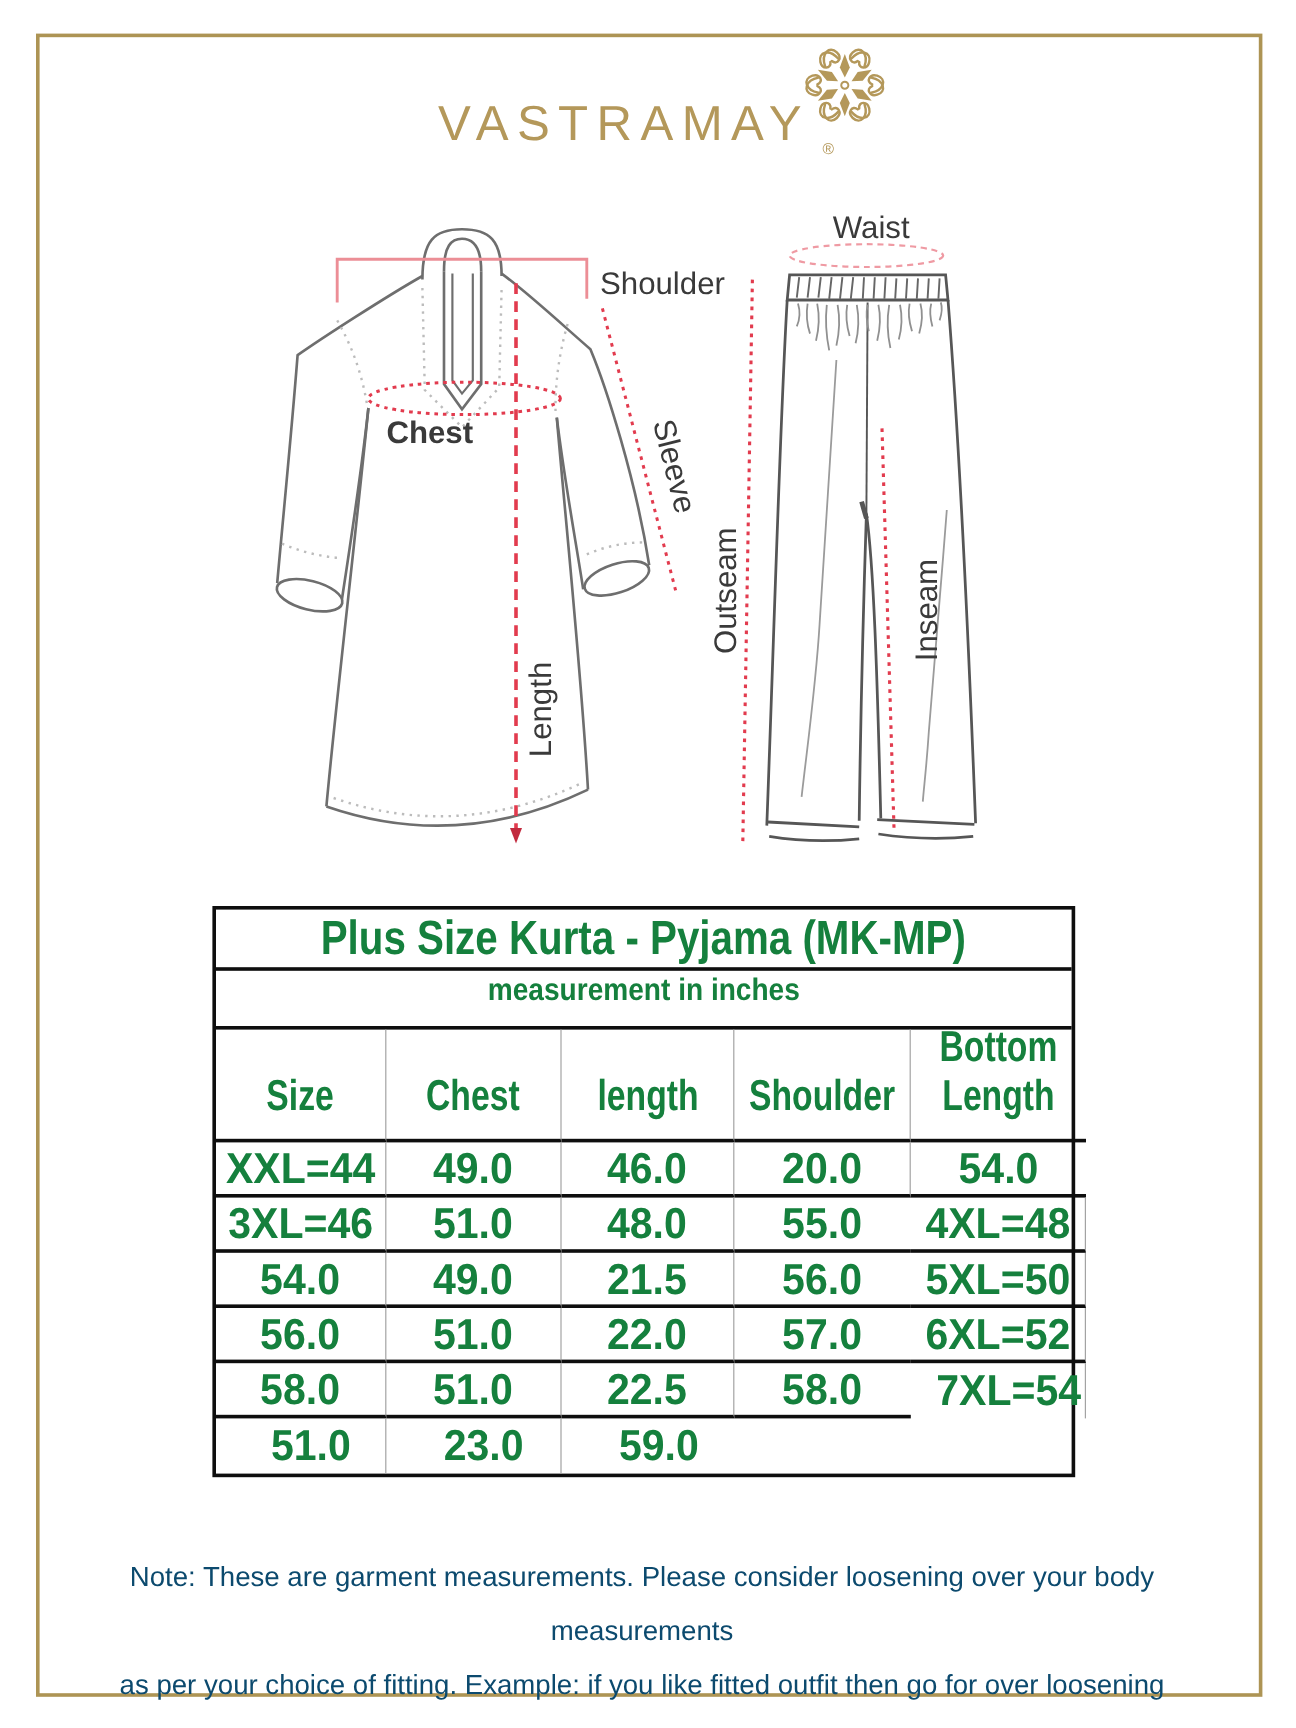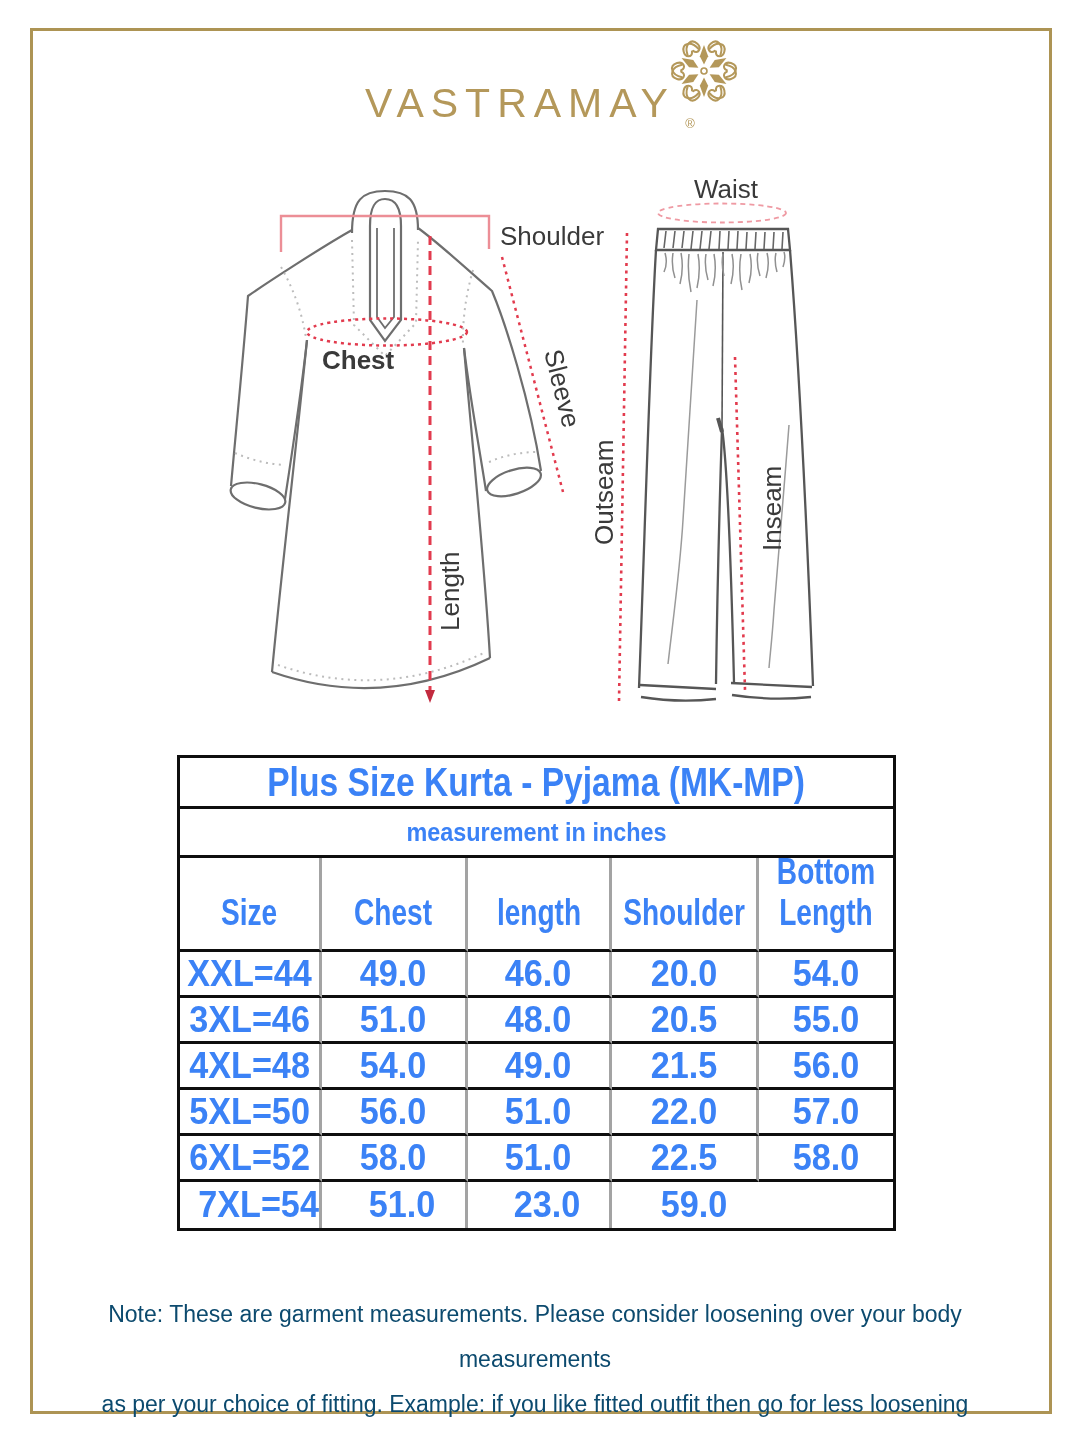--- a/index.html
+++ b/index.html
@@ -11,28 +11,28 @@
   .logo{position:absolute;left:0;right:0;top:80px;display:flex;justify-content:center;}
   .logo-inner{position:relative;transform:translateX(-34px);margin-left:28px;}
   .wordmark{font-size:41px;letter-spacing:7px;color:#b4985a;font-weight:400;white-space:nowrap;}
   .reg{position:absolute;right:-20px;bottom:-4px;font-size:13px;color:#b4985a;}
   .ornament{position:absolute;right:-66px;top:-46px;width:74px;height:74px;}
   
   .diagram{position:absolute;left:55px;top:160px;width:960px;height:580px;}
   .diagram text{font-family:"Liberation Sans",sans-serif;font-size:26px;fill:#3a3a3a;}
   
   .sizetable{position:absolute;left:177px;top:755px;width:719px;border:3px solid #0e0e0e;
-             background:#fff;color:#3b82f6;font-weight:bold;box-sizing:border-box;}
+             background:#fff;color:#15803d;font-weight:bold;box-sizing:border-box;}
   .t-title{height:48px;border-bottom:3px solid #0e0e0e;display:flex;align-items:center;justify-content:center;}
   .t-title span{font-size:40px;transform:scaleX(0.84);white-space:nowrap;}
-  .t-sub{height:46px;border-bottom:3px solid #0e0e0e;display:flex;align-items:center;justify-content:center;}
+  .t-sub{height:46px;border-bottom:3px solid #0e0e0e;display:flex;justify-content:center;}
   .t-sub span{font-size:26px;transform:scaleX(0.9);white-space:nowrap;}
   .t-grid{display:grid;grid-template-columns:142px 146px 144px 147px auto;
           grid-template-rows:94px 46px 46px 46px 46px 46px 46px;}
-  .t-grid>div{border-right:3px solid #a3a3a3;border-bottom:3px solid #0e0e0e;
+  .t-grid>div{border-right:1px solid #a3a3a3;border-bottom:3px solid #0e0e0e;
               display:flex;align-items:center;justify-content:center;box-sizing:border-box;}
   .t-grid>div.cl{border-right:none;}
   .t-grid>div.lr{border-bottom:none;padding-left:18px;}
   .th{align-items:flex-end !important;padding-bottom:16px;text-align:center;}
   .th span{font-size:36px;line-height:1.12;transform:scaleX(0.78);transform-origin:center bottom;}
   .td span{font-size:36px;transform:scaleX(0.95);white-space:nowrap;}
   
   .note{position:absolute;left:48px;right:58px;top:1292px;text-align:center;
         font-size:23px;color:#0c4a6e;line-height:45px;}
 </style>
@@ -176,23 +176,20 @@
 
       <div class="td">
           <span>3XL=46</span>
         </div>
       <div class="td">
           <span>51.0</span>
         </div>
       <div class="td">
           <span>48.0</span>
         </div>
-      <div class="td">
-          <span>20.5</span>
-        </div>
       <div class="td cl">
           <span>55.0</span>
         </div>
 
       <div class="td">
           <span>4XL=48</span>
         </div>
       <div class="td">
           <span>54.0</span>
         </div>
@@ -248,15 +245,15 @@
           <span>23.0</span>
         </div>
       <div class="td cl lr">
           <span>59.0</span>
         </div>
     </div>
   </div>
 
   <div class="note">
     <div>Note: These are garment measurements. Please consider loosening over your body measurements</div>
-    <div>as per your choice of fitting. Example: if you like fitted outfit then go for less loosening</div>
+    <div>as per your choice of fitting. Example: if you like fitted outfit then go for over loosening</div>
   </div>
 </div>
 
 </body></html>

